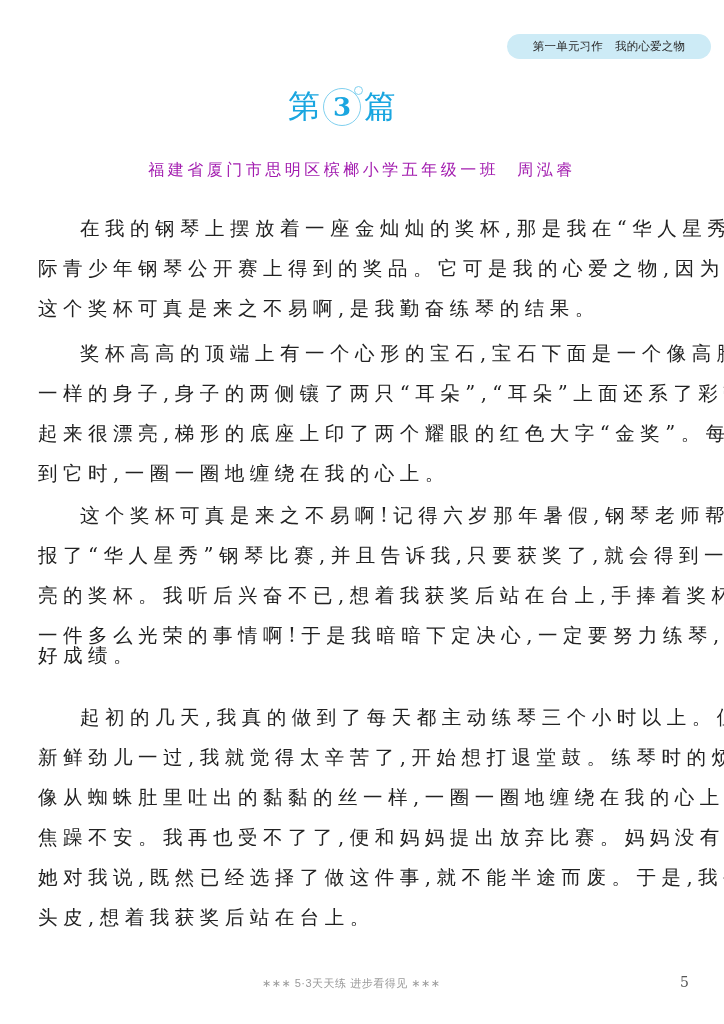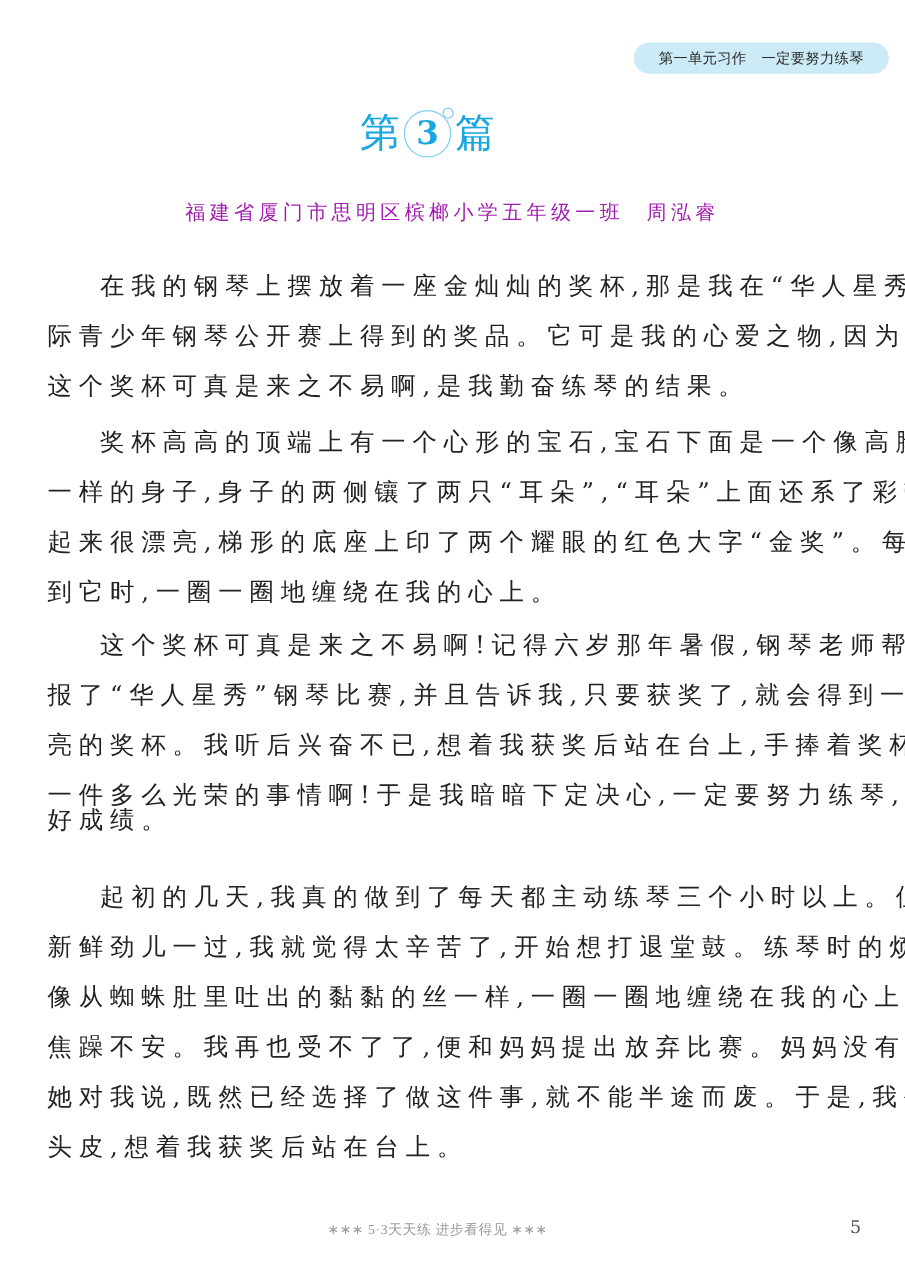--- a/index.html
+++ b/index.html
@@ -16,31 +16,31 @@
     align-items: center; justify-content: center; font-family: "DejaVu Serif", "Liberation Serif", serif; font-weight: bold;
     font-size: 26px; margin: 0 3px; position: relative; color: #1aa6e0; }
   .title .num-badge::after { content: ""; position: absolute; right: -3px; top: -3px; width: 7px; height: 7px;
     border: 1.5px solid #7fd0ef; border-radius: 50%; background: #fff; }
   .title .gap { display: inline-block; width: 40px; }
   .author { position: absolute; left: 0; right: 0; top: 160px; text-align: center; font-size: 16px; letter-spacing: 3.5px; color: #a21caf; }
   .author .gap { display: inline-block; width: 18px; }
   .body-line { position: absolute; left: 38px; width: 652px; height: 24px; font-size: 19.5px; line-height: 24px;
     letter-spacing: 5.5px; white-space: nowrap; color: #222; }
   .body-line.indent { left: 80px; width: 610px; }
-  .footer-slogan { position: absolute; left: 262px; top: 976px; font-family: Liberation Serif, serif;
+  .footer-slogan { position: absolute; left: 262px; top: 976px; font-family: Liberation Sans, sans-serif;
     font-size: 11px; color: #9a9a9a; letter-spacing: 0.5px; }
   .page-num { position: absolute; left: 680px; top: 974px; font-size: 14px; color: #555; }
 </style>
 </head>
 <body>
 
 <div class="header-tag">
   <span>第一单元习作</span>
   <span class="sep"></span>
-  <span>一定要努力练琴</span>
+  <span>我的心爱之物</span>
 </div>
 
 <div class="title">
   <span>第</span>
   <span class="num-badge">3</span>
   <span>篇</span>
   <span class="gap"></span>
 </div>
 
 <div class="author">

